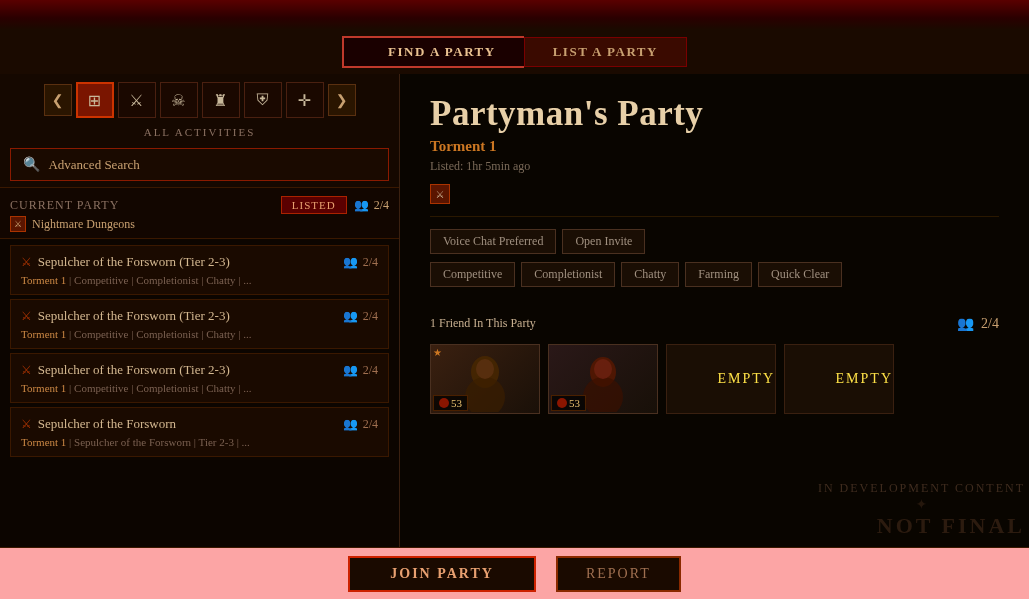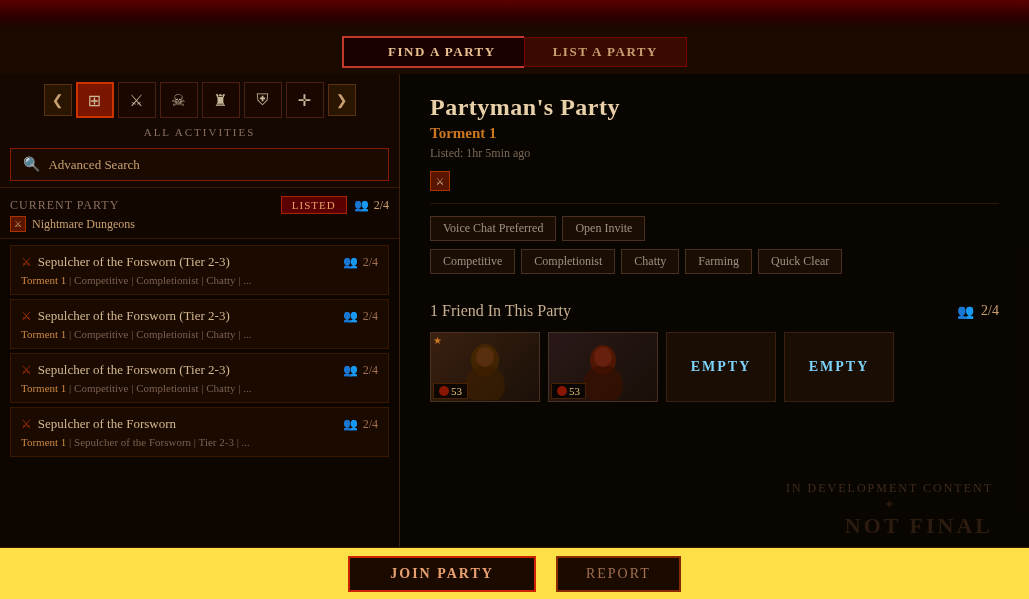--- a/index.html
+++ b/index.html
@@ -291,21 +291,21 @@
     .right-panel {
       flex: 1;
       background: rgba(8, 4, 0, 0.9);
       padding: 20px 30px;
       display: flex;
       flex-direction: column;
       overflow: hidden;
     }
 
     .party-title {
-      font-size: 24px;
+      font-size: 35px;
       color: #e8d0a8;
       font-weight: bold;
       margin-bottom: 4px;
       letter-spacing: 0.5px;
     }
 
     .difficulty-label {
       color: #cc7722;
       font-size: 15px;
       margin-bottom: 4px;
@@ -362,21 +362,21 @@
     }
 
     .players-header {
       display: flex;
       align-items: center;
       justify-content: space-between;
       margin-bottom: 12px;
     }
 
     .players-label {
-      font-size: 16px;
+      font-size: 12px;
       color: #c8b090;
     }
 
     .players-count {
       display: flex;
       align-items: center;
       gap: 6px;
       color: #c8a070;
       font-size: 14px;
     }
@@ -396,26 +396,25 @@
     }
 
     .player-slot.filled {
       background: #0a0604;
       border-color: #4a3020;
     }
 
     .player-slot.empty {
       display: flex;
       align-items: center;
-      justify-content: center;
-      color: #7dd3fc;
+      justify-content: flex-end;
+      color: #fde047;
       font-size: 14px;
       letter-spacing: 2px;
       text-transform: uppercase;
-      font-weight: bold;
     }
 
     .player-avatar {
       width: 100%;
       height: 100%;
       background: linear-gradient(135deg, #2a1800 0%, #1a0e04 100%);
       display: flex;
       align-items: center;
       justify-content: center;
       position: relative;
@@ -455,21 +454,21 @@
       position: absolute;
       top: 2px;
       left: 2px;
       color: #cc7722;
       font-size: 10px;
     }
 
     
     .bottom-bar {
       height: 52px;
-      background: #fde047;
+      background: #fca5a5;
       border-top: 1px solid #3a1800;
       display: flex;
       align-items: center;
       justify-content: center;
       gap: 20px;
     }
 
     .btn-join {
       background: #1a0a00;
       border: 2px solid #cc2200;
@@ -492,21 +491,21 @@
       letter-spacing: 2px;
       text-transform: uppercase;
       padding: 8px 28px;
       cursor: pointer;
     }
 
     
     .watermark {
       position: absolute;
       bottom: 60px;
-      right: 36px;
+      right: 4px;
       text-align: right;
       pointer-events: none;
       font-family: Liberation Serif, serif;
     }
 
     .watermark-line1 {
       font-size: 12px;
       letter-spacing: 2px;
       color: rgba(100, 70, 50, 0.6);
       text-transform: uppercase;

